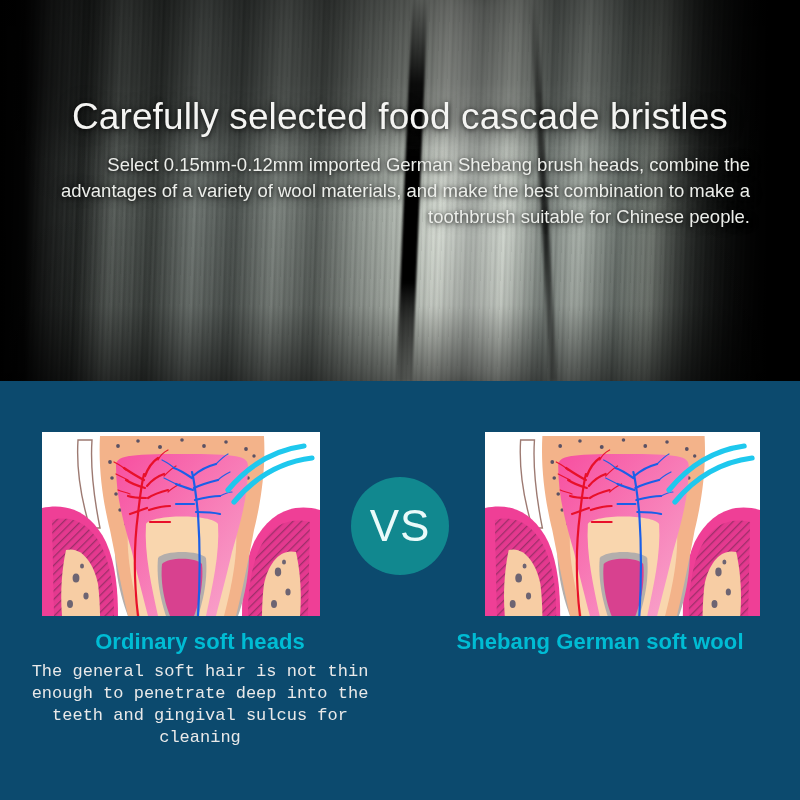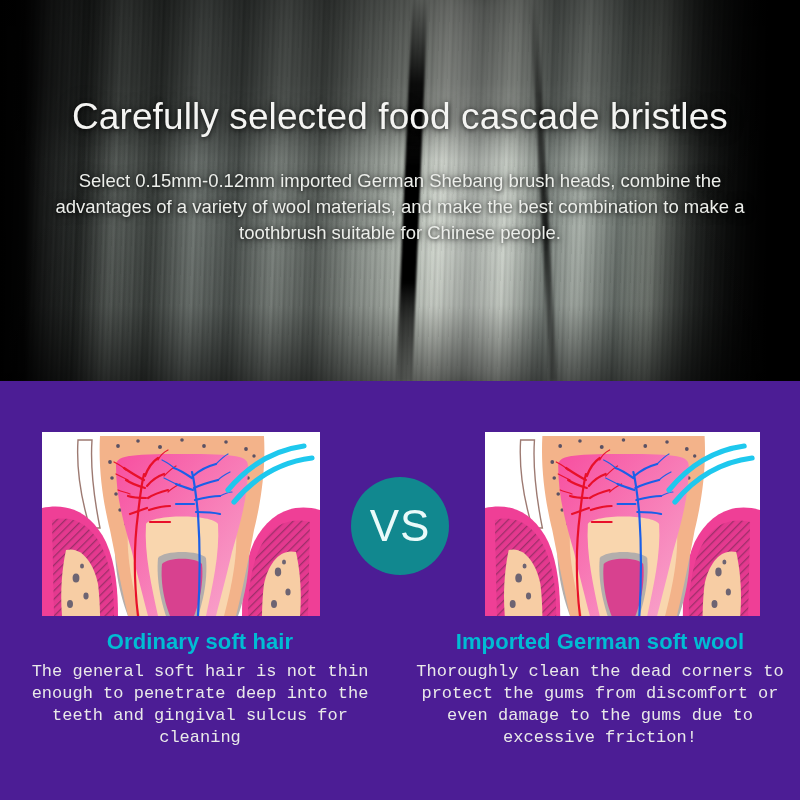--- a/index.html
+++ b/index.html
@@ -81,27 +81,27 @@
       rgba(0,0,0,0.08) 42%, rgba(0,0,0,0.00) 55%,
       rgba(0,0,0,0.10) 80%, rgba(0,0,0,0.55) 100%);
   }
   .hero-text { position:absolute; left:0; top:0; width:800px; z-index:5; }
   .hero-title {
     margin-top:96px; text-align:center; color:#f4f4f2;
     font-size:37px; font-weight:400; letter-spacing:0.1px;
     text-shadow:0 1px 5px rgba(0,0,0,0.75), 0 0 16px rgba(0,0,0,0.5);
   }
   .hero-sub {
-    margin:30px auto 0; width:700px; text-align:center;
+    margin:14px auto 0; width:700px; text-align:right;
     color:#eceeea; font-size:18.5px; line-height:26px; font-weight:400;
     text-shadow:0 1px 4px rgba(0,0,0,0.8), 0 0 12px rgba(0,0,0,0.55);
   }
 
   
-  .compare { position:absolute; left:0; top:381px; width:800px; height:419px; background:#4c1d95; }
+  .compare { position:absolute; left:0; top:381px; width:800px; height:419px; background:#0c4a6e; }
 
   .card { position:absolute; background:#fff; overflow:hidden; }
   .card-left  { left:42px;  top:51px; width:278px; height:184px; }
   .card-right { left:485px; top:51px; width:275px; height:184px; }
 
   
   .tooth-svg { display:block; width:100%; height:100%; }
 
   
   .vs-badge {
@@ -375,22 +375,21 @@
         <path d="M178 64 C182 62 186 60 190 60"></path>
           <path d="M132 36 C128 32 124 30 120 28"></path>
         <path d="M134 52 C130 50 126 48 122 46"></path>
       </g>
       <path d="M262 14 C232 18 206 34 186 58" fill="none" stroke="#1ec8ee" stroke-width="5.2" stroke-linecap="round"></path>
       <path d="M270 26 C238 30 212 46 192 70" fill="none" stroke="#1ec8ee" stroke-width="5.2" stroke-linecap="round"></path>
     </svg>
   </div>
 
   <div class="col col-left">
-    <div class="col-head">Ordinary soft hair</div>
+    <div class="col-head">Ordinary soft heads</div>
     <div class="col-body">The general soft hair is not thin enough to penetrate deep into the teeth and gingival sulcus for cleaning</div>
   </div>
 
   <div class="col col-right">
-    <div class="col-head">Imported German soft wool</div>
-    <div class="col-body">Thoroughly clean the dead corners to protect the gums from discomfort or even damage to the gums due to excessive friction!</div>
+    <div class="col-head">Shebang German soft wool</div>
   </div>
 
 </section>
 
 </body></html>

